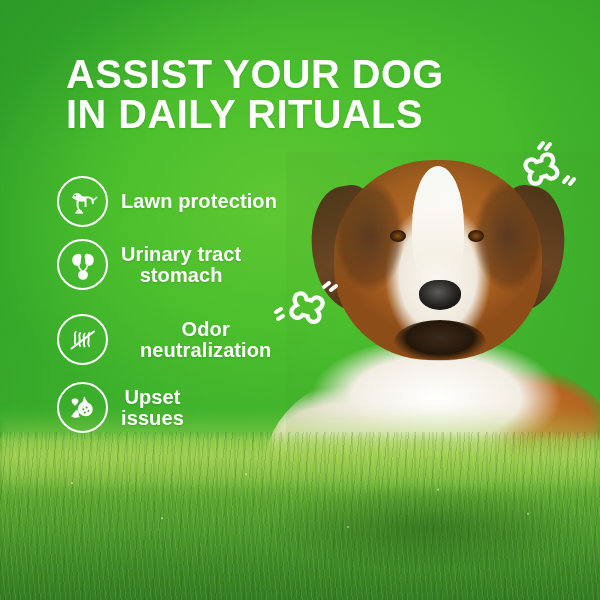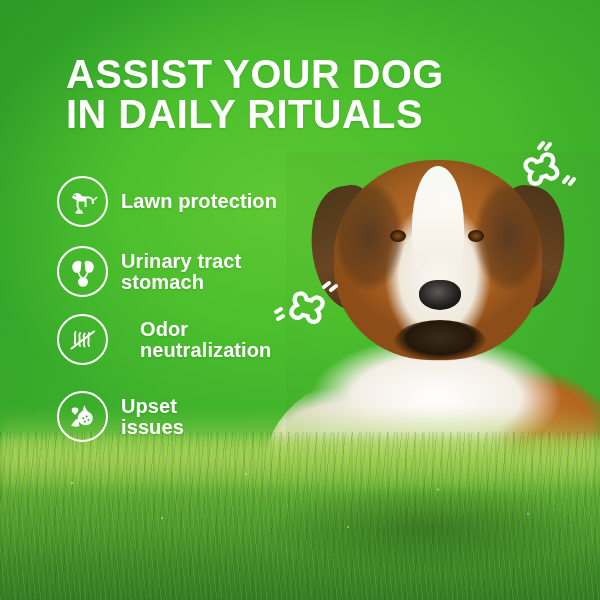--- a/index.html
+++ b/index.html
@@ -72,34 +72,35 @@
   }
   .headline span{display:block;white-space:nowrap;}
   
   .benefits{
     position:absolute;left:57px;top:176px;width:270px;
   }
   .benefit{
     position:absolute;left:0;display:flex;align-items:center;gap:13px;
   }
   .b0{top:0;}
-  .b1{top:70px;}
+  .b1{top:63px;}
   .b2{top:138px;gap:32px;}
-  .b3{top:215px;}
+  .b3{top:206px;}
   .bicon{
     width:51px;height:51px;flex:0 0 51px;
     border:2px solid #ffffff;border-radius:50%;
     display:flex;align-items:center;justify-content:center;
     box-sizing:border-box;
   }
   .bicon svg{display:block;}
   .blabel{
     color:#ffffff;font-weight:700;font-size:20px;line-height:21px;
     letter-spacing:.1px;
     text-shadow:0 1px 2px rgba(20,80,16,0.20);
+    text-align:center;
   }
   .blabel i{font-style:normal;display:block;}
   
   .bone{position:absolute;}
   .bone svg{display:block;}
   .bone-a{left:512px;top:138px;}
   .bone-b{left:272px;top:278px;}
   
   .dog{
     position:absolute;left:286px;top:152px;width:330px;height:400px;

